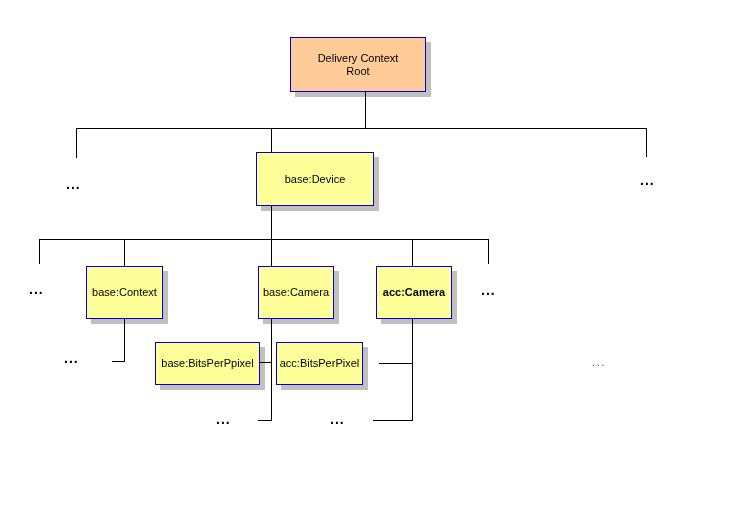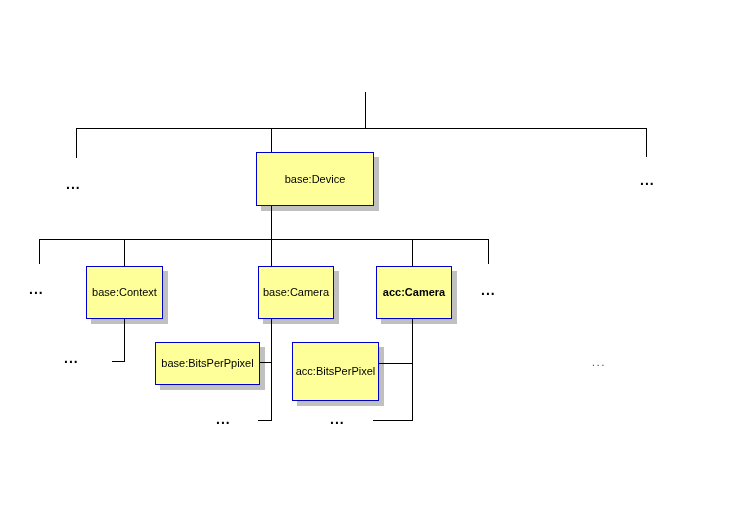--- a/index.html
+++ b/index.html
@@ -46,32 +46,34 @@
     letter-spacing:2px;
     line-height:10px;
     color:#333;
   }
 </style>
 </head>
 <body>
 
 <div id="canvas">
 
+  <div class="node root" style="left:290px; top:37px; width:136px; height:55px;">Delivery Context
+Root</div>
 
   <div class="node" style="left:212px; top:152px; width:118px; height:54px;margin-left:44px;">base:Device</div>
 
   <div class="node" style="left:86px; top:266px; width:77px; height:53px;">base:Context</div>
 
   <div class="node" style="left:235px; top:266px; width:76px; height:53px;margin-left:23px;">base:Camera</div>
 
   <div class="node" style="left:376px; top:266px; width:76px; height:53px;font-weight:bold;">acc:Camera</div>
 
   <div class="node" style="left:155px; top:342px; width:105px; height:43px;">base:BitsPerPpixel</div>
 
-  <div class="node" style="left:292px; top:342px; width:87px; height:59px;text-align:right;">acc:BitsPerPixel</div>
+  <div class="node" style="left:276px; top:342px; width:87px; height:43px;text-align:right;">acc:BitsPerPixel</div>
 
   <div class="line" style="left:365px; top:92px; width:1px; height:36px;"></div>
   <div class="line" style="left:76px; top:128px; width:571px; height:1px;"></div>
   <div class="line" style="left:76px; top:128px; width:1px; height:30px;"></div>
   <div class="line" style="left:271px; top:128px; width:1px; height:24px;"></div>
   <div class="line" style="left:646px; top:128px; width:1px; height:29px;"></div>
 
   <div class="line" style="left:271px; top:206px; width:1px; height:33px;"></div>
   <div class="line" style="left:39px; top:239px; width:450px; height:1px;"></div>
   <div class="line" style="left:39px; top:239px; width:1px; height:25px;"></div>

